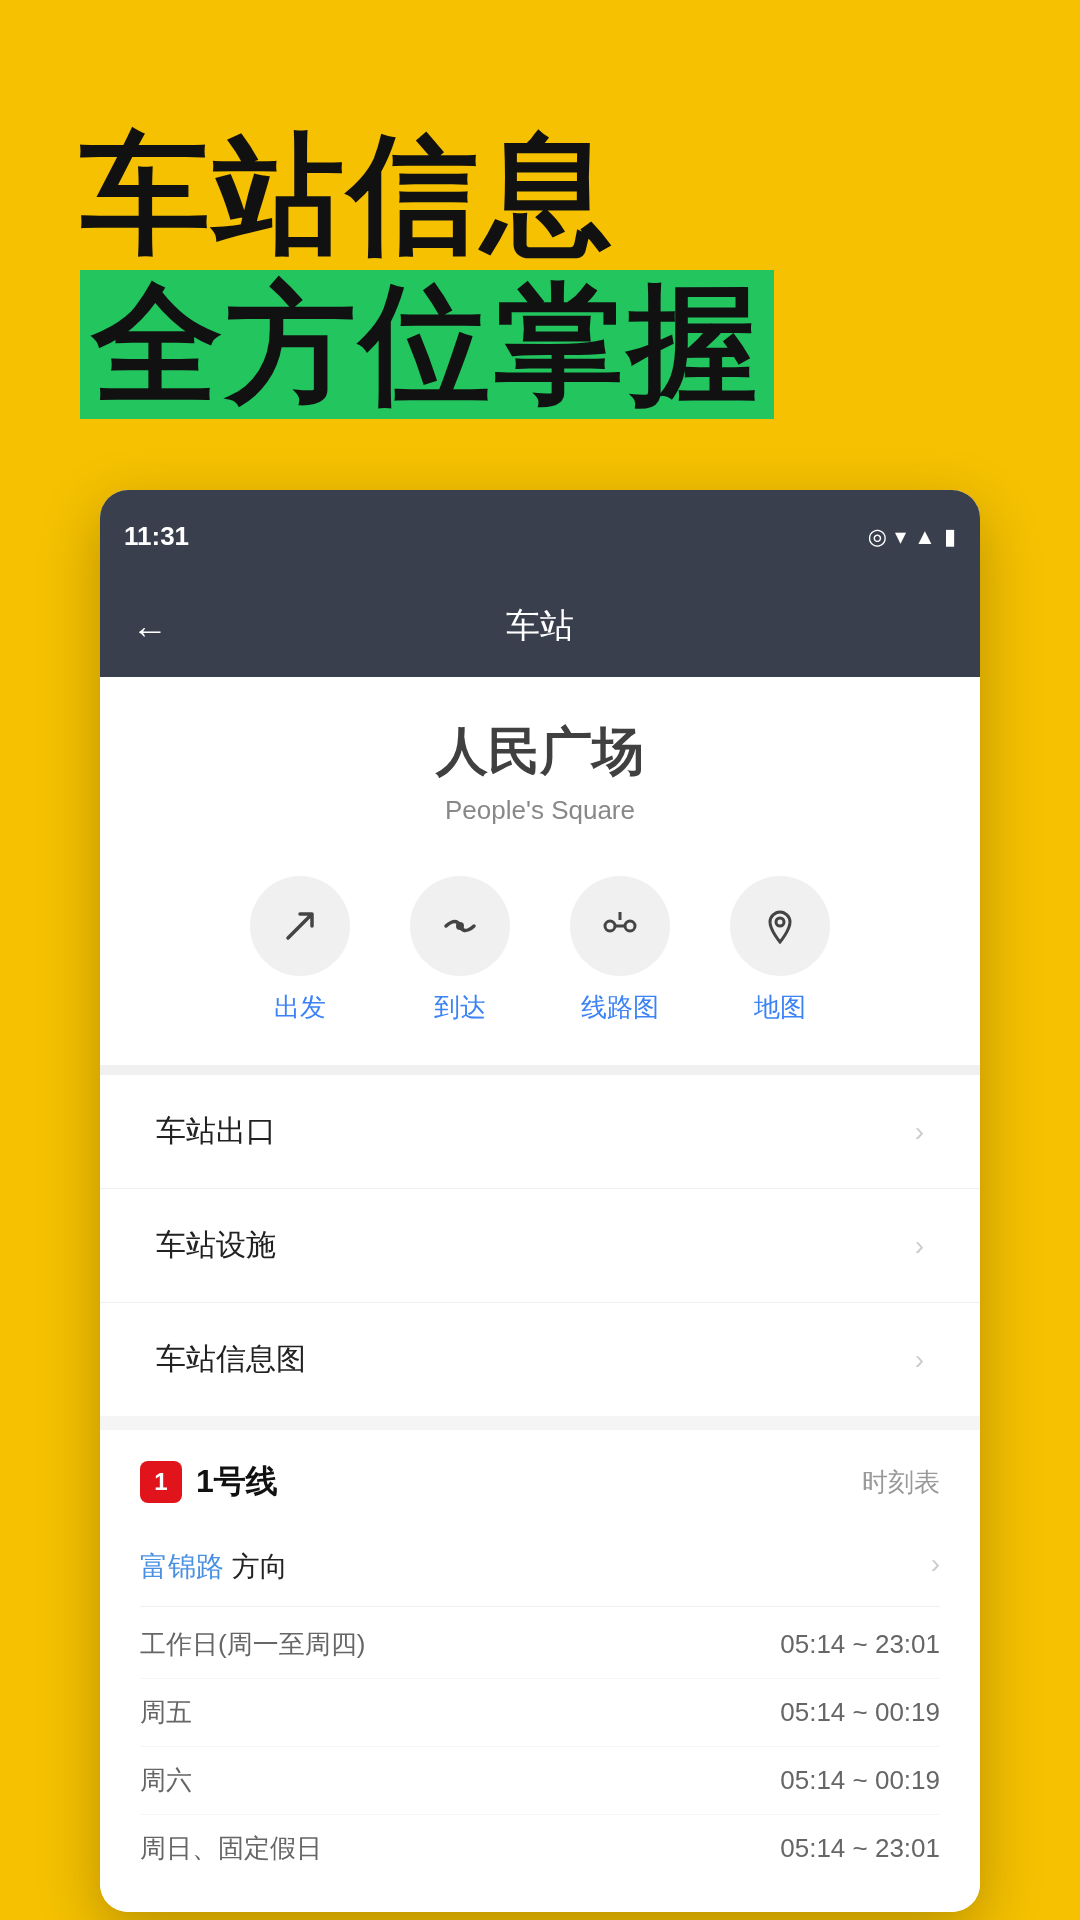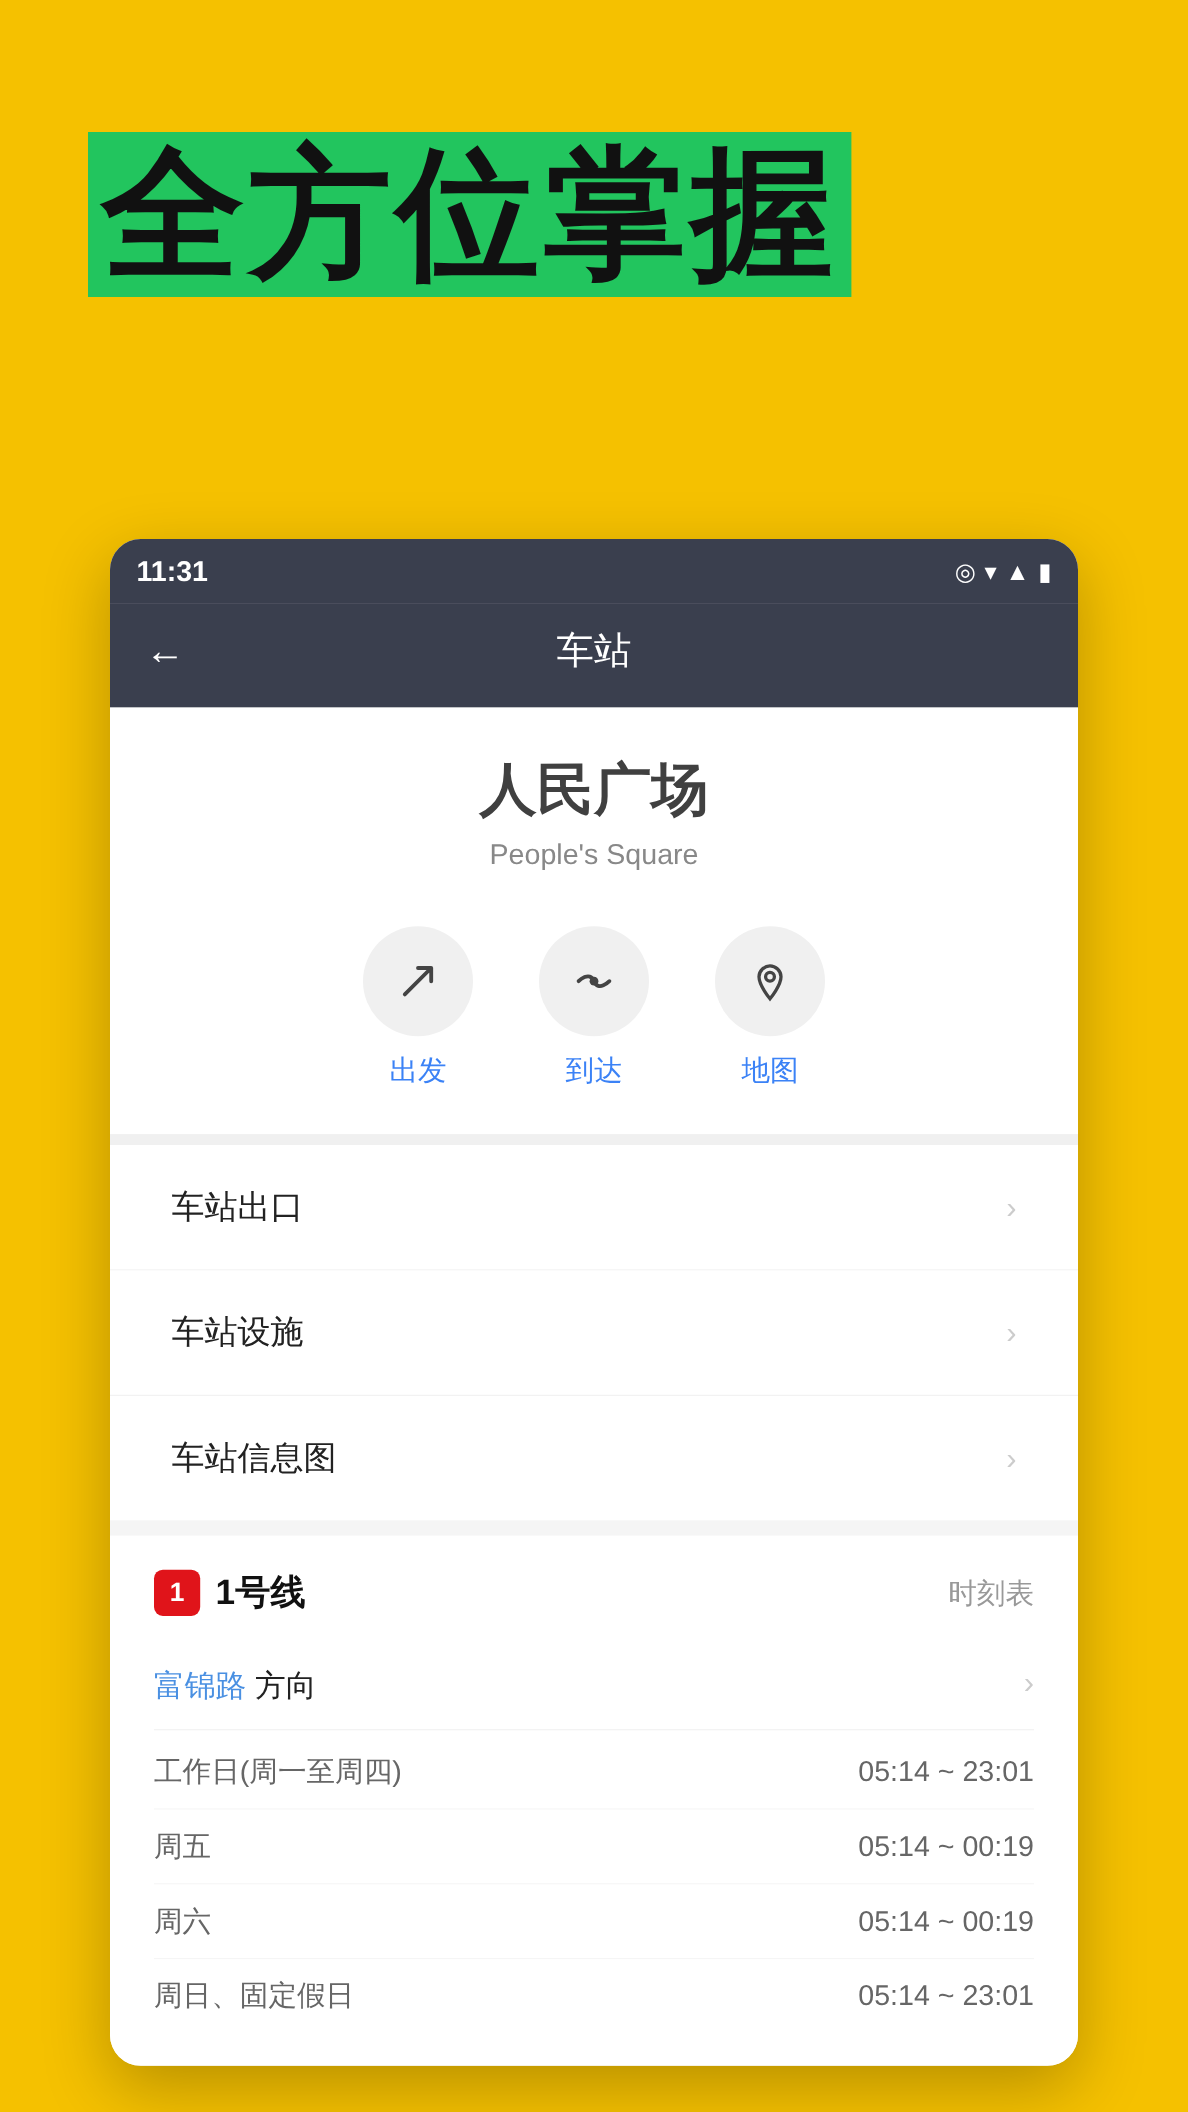--- a/index.html
+++ b/index.html
@@ -38,21 +38,21 @@
       width: 880px;
       background: #f5f5f5;
       border-radius: 28px;
       overflow: hidden;
       box-shadow: 0 20px 60px rgba(0,0,0,0.25);
     }
 
     
     .status-bar {
       background: #3a3f4e;
-      padding: 14px 24px;
+      padding: 31px 24px;
       display: flex;
       justify-content: space-between;
       align-items: center;
     }
 
     .status-time {
       color: white;
       font-size: 26px;
       font-weight: 600;
     }
@@ -263,20 +263,21 @@
     .schedule-time {
       font-size: 26px;
       color: #666;
     }
   </style>
 </head>
 <body>
 
 <div class="hero-section">
   <div class="hero-title">
+    <div class="line1">车站信息</div>
     <div class="line2">全方位掌握</div>
   </div>
 </div>
 
 <div class="phone-container">
 
   <div class="status-bar">
     <span class="status-time">11:31</span>
     <div class="status-icons">
       <span class="status-icon">◎</span>
@@ -310,20 +311,31 @@
           <svg width="44" height="44" viewBox="0 0 44 44" fill="none">
             <path d="M8 22 C8 22 18 12 22 22 C26 32 36 22 36 22" stroke="#444" stroke-width="3.5" stroke-linecap="round"></path>
             <circle cx="22" cy="22" r="4" fill="#444"></circle>
           </svg>
         </div>
         <span class="action-label">到达</span>
       </div>
       <div class="action-btn">
         <div class="action-icon">
           <svg width="44" height="44" viewBox="0 0 44 44" fill="none">
+            <circle cx="12" cy="22" r="5" stroke="#444" stroke-width="3"></circle>
+            <circle cx="32" cy="22" r="5" stroke="#444" stroke-width="3"></circle>
+            <path d="M17 22 L27 22" stroke="#444" stroke-width="3"></path>
+            <path d="M22 8 L22 16" stroke="#444" stroke-width="3"></path>
+          </svg>
+        </div>
+        <span class="action-label">线路图</span>
+      </div>
+      <div class="action-btn">
+        <div class="action-icon">
+          <svg width="44" height="44" viewBox="0 0 44 44" fill="none">
             <path d="M22 8 C17 8 12 12.5 12 18 C12 26 22 38 22 38 C22 38 32 26 32 18 C32 12.5 27 8 22 8Z" stroke="#444" stroke-width="3" fill="none"></path>
             <circle cx="22" cy="18" r="4" stroke="#444" stroke-width="3"></circle>
           </svg>
         </div>
         <span class="action-label">地图</span>
       </div>
     </div>
   </div>
 
   <div class="menu-section">

